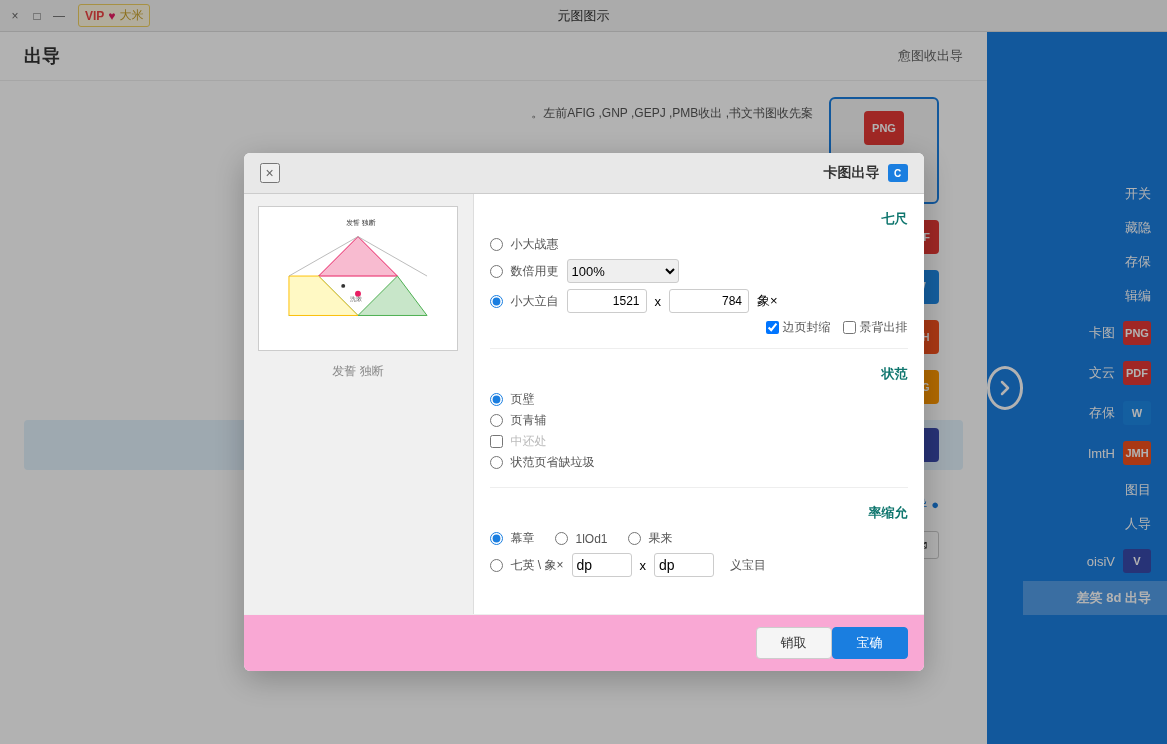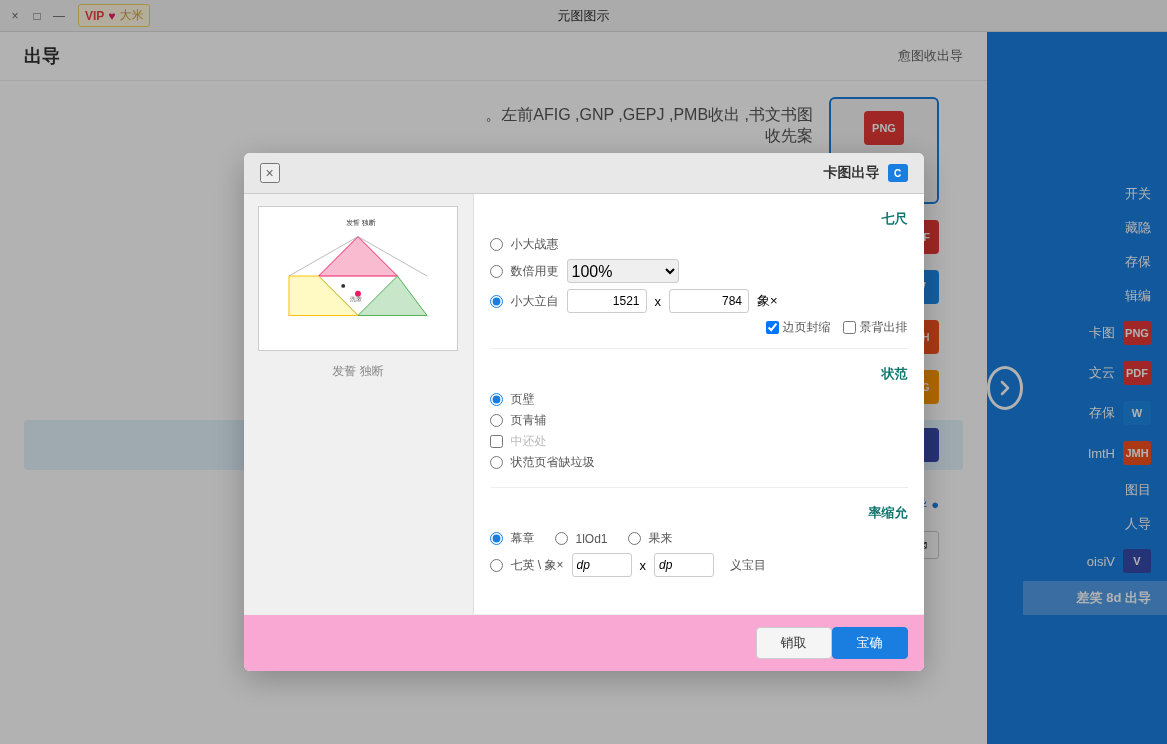--- a/index.html
+++ b/index.html
@@ -281,30 +281,29 @@
       border-radius: 3px;
       padding: 0 6px;
       font-size: 12px;
       text-align: right;
     }
     .form-select {
       width: 112px;
       height: 24px;
       border: 1px solid #ccc;
       border-radius: 3px;
-      font-size: 16px;
+      font-size: 13px;
     }
     .size-input {
       width: 60px;
       height: 24px;
       border: 1px solid #ccc;
       border-radius: 3px;
       padding: 0 4px;
-      font-size: 12px;
-      font-style: italic;
+      font-size: 14px;
     }
     .checkbox-row {
       display: flex;
       align-items: center;
       justify-content: flex-end;
       gap: 12px;
     }
     .checkbox-item {
       display: flex;
       align-items: center;
@@ -380,21 +379,21 @@
 
   <div class="center-content">
     <div class="export-header">
       <div class="export-title">出导</div>
       <div class="export-subtitle">愈图收出导</div>
     </div>
 
     <div class="export-options">
 
       <div style="display:flex; justify-content:flex-end; padding:0 24px; align-items:flex-start; gap:16px;">
-        <div style="font-size:16px; color:#555; max-width:340px; text-align:right; padding-top:8px;">。左前AFIG ,GNP ,GEPJ ,PMB收出 ,书文书图收先案</div>
+        <div style="font-size:12px; color:#555; max-width:340px; text-align:right; padding-top:8px;">。左前AFIG ,GNP ,GEPJ ,PMB收出 ,书文书图收先案</div>
         <div style="width:110px; background:#f5f5f5; border:2px solid #1a7ee0; border-radius:6px; padding:12px; display:flex; flex-direction:column; align-items:center; gap:6px; cursor:pointer;">
           <div style="width:40px; height:34px; background:#e53935; border-radius:4px; display:flex; align-items:center; justify-content:center; color:white; font-weight:bold; font-size:11px;">PNG</div>
           <div style="font-size:13px; color:#333;">卡图</div>
           <div style="font-size:11px; color:#999;">...先前</div>
         </div>
       </div>
 
       <div style="display:flex; justify-content:flex-end; padding:0 24px; align-items:center; gap:16px;">
         <div style="font-size:12px; color:#555;">S2E ,SP ,FDP</div>
         <div style="width:40px; height:34px; background:#e53935; border-radius:4px; display:flex; align-items:center; justify-content:center; color:white; font-weight:bold; font-size:11px;">PDF</div>

